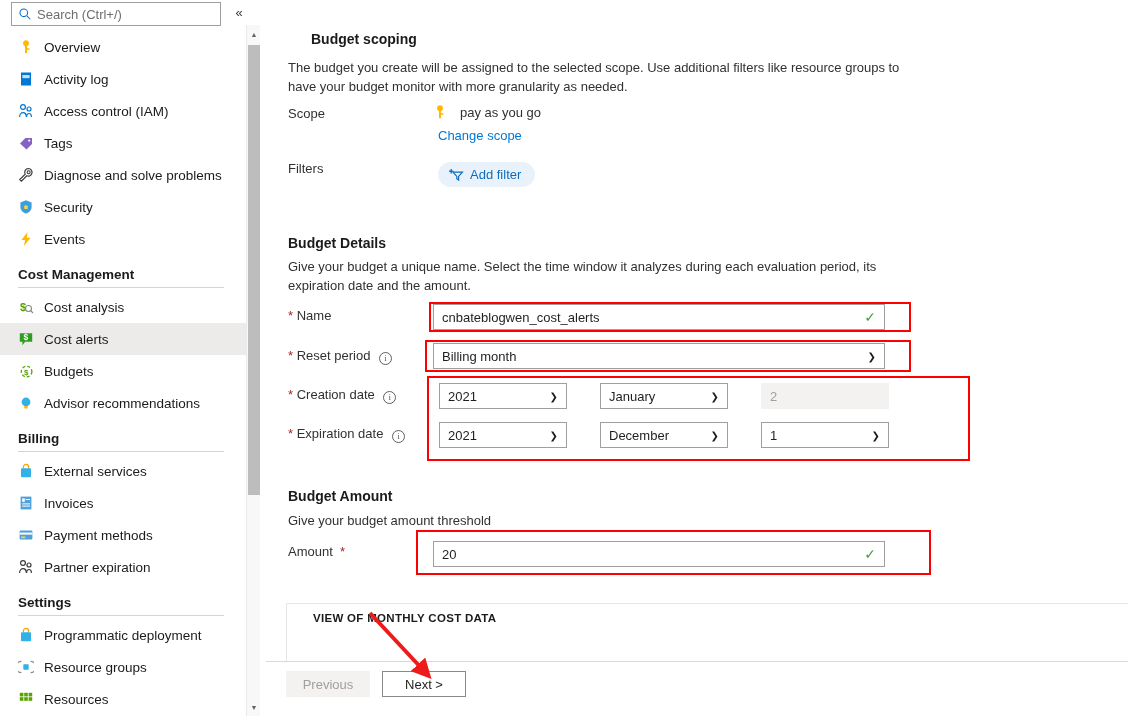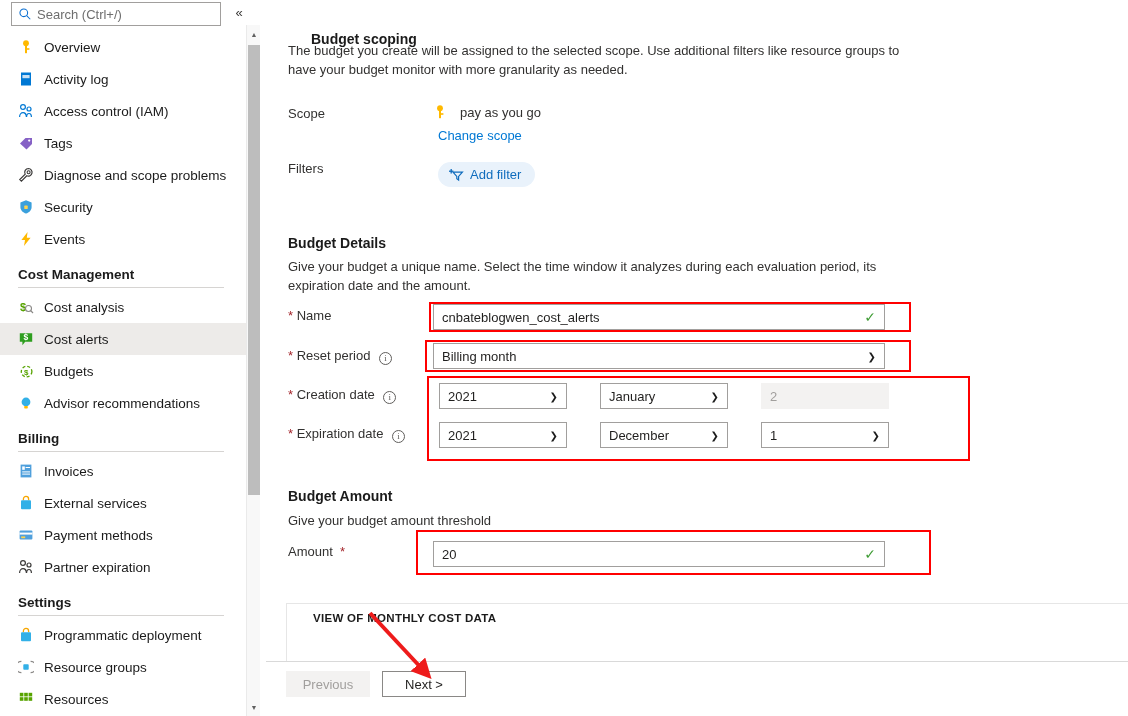--- a/index.html
+++ b/index.html
@@ -262,21 +262,21 @@
         <span class="nav-label">Tags</span>
       </div>
 
       <div class="nav-item">
         <span class="nav-ico">
           <svg width="16" height="16" viewBox="0 0 16 16">
             <path d="M10.5 1.5a3.8 3.8 0 0 0-3.3 5.7L1.8 12.6l1.6 1.6 5.4-5.4A3.8 3.8 0 1 0 10.5 1.5z" fill="none" stroke="#3b3a39" stroke-width="1.2"></path>
             <circle cx="10.6" cy="5.3" r="1.5" fill="none" stroke="#3b3a39" stroke-width="1.1"></circle>
           </svg>
         </span>
-        <span class="nav-label">Diagnose and scope problems</span>
+        <span class="nav-label">Diagnose and solve problems</span>
       </div>
 
       <div class="nav-item">
         <span class="nav-ico">
           <svg width="16" height="16" viewBox="0 0 16 16">
             <path d="M8 1.2 L13.6 3.4 V8 c0 3.4-2.6 5.6-5.6 6.6 C5 13.6 2.4 11.4 2.4 8 V3.4 Z" fill="#3aa0dc"></path>
             <rect x="6.3" y="6.6" width="3.4" height="3.4" rx="0.6" fill="#ffd34d"></rect>
           </svg>
         </span>
         <span class="nav-label">Security</span>
@@ -333,43 +333,43 @@
             <circle cx="8" cy="7" r="4.4" fill="#32b0e7"></circle>
             <rect x="6.2" y="11" width="3.6" height="2.4" rx="0.7" fill="#ffb900"></rect>
           </svg>
         </span>
         <span class="nav-label">Advisor recommendations</span>
       </div>
 
       <div class="nav-group">
         <div class="nav-group-title">Billing</div>
         <div class="nav-group-rule"></div>
+      </div>
+
+      <div class="nav-item">
+        <span class="nav-ico">
+          <svg width="16" height="16" viewBox="0 0 16 16">
+            <path d="M5.4 5.2 V4 a2.6 2.6 0 0 1 5.2 0 v1.2" fill="none" stroke="#f7a600" stroke-width="1.3"></path>
+            <rect x="3" y="5.2" width="10" height="9" rx="1" fill="#32b0e7"></rect>
+          </svg>
+        </span>
+        <span class="nav-label">External services</span>
       </div>
 
       <div class="nav-item">
         <span class="nav-ico">
           <svg width="16" height="16" viewBox="0 0 16 16">
             <rect x="2.6" y="1.6" width="10.8" height="12.8" fill="#50a0dc"></rect>
             <rect x="4.2" y="3.4" width="2.6" height="3.4" fill="#ffffff"></rect>
             <rect x="7.6" y="4" width="4.4" height="1" fill="#ffffff"></rect>
             <rect x="4.2" y="8.4" width="7.8" height="1" fill="#ffffff"></rect>
             <rect x="4.2" y="10.6" width="7.8" height="1" fill="#ffffff"></rect>
           </svg>
         </span>
         <span class="nav-label">Invoices</span>
-      </div>
-
-      <div class="nav-item">
-        <span class="nav-ico">
-          <svg width="16" height="16" viewBox="0 0 16 16">
-            <path d="M5.4 5.2 V4 a2.6 2.6 0 0 1 5.2 0 v1.2" fill="none" stroke="#f7a600" stroke-width="1.3"></path>
-            <rect x="3" y="5.2" width="10" height="9" rx="1" fill="#32b0e7"></rect>
-          </svg>
-        </span>
-        <span class="nav-label">External services</span>
       </div>
 
       <div class="nav-item">
         <span class="nav-ico">
           <svg width="16" height="16" viewBox="0 0 16 16">
             <rect x="1.6" y="3.4" width="12.8" height="9.2" rx="1" fill="#50a0dc"></rect>
             <rect x="1.6" y="5.6" width="12.8" height="2" fill="#ffffff"></rect>
             <rect x="3.2" y="9.4" width="4" height="1.8" fill="#ffd34d"></rect>
           </svg>
         </span>
@@ -434,21 +434,21 @@
 
   <div id="nav-sb">
     <div class="arr up">▲</div>
     <div class="thumb"></div>
     <div class="arr dn">▼</div>
   </div>
 
   <div id="main">
 
     <div class="sec-title" style="position:absolute;left:22px;top:31px;margin-left:23px;">Budget scoping</div>
-    <div class="sec-desc" style="position:absolute;left:22px;top:41px;width:620px;">The budget you create will be assigned to the selected scope. Use additional filters like resource groups to have your budget monitor with more granularity as needed.</div>
+    <div class="sec-desc" style="position:absolute;left:22px;top:58px;width:620px;">The budget you create will be assigned to the selected scope. Use additional filters like resource groups to have your budget monitor with more granularity as needed.</div>
 
     <div class="f-label" style="position:absolute;left:22px;top:106px;">Scope</div>
 
     <div style="position:absolute;left:166px;top:104px;display:flex;align-items:center;">
       <span style="width:16px;height:16px;margin-right:12px;">
         <svg width="16" height="16" viewBox="0 0 16 16">
           <circle cx="8" cy="4.2" r="2.9" fill="#ffb900"></circle>
           <rect x="7" y="6.2" width="2" height="8" fill="#ffb900"></rect>
           <rect x="9" y="9.2" width="2.4" height="1.6" fill="#ffb900"></rect>
         </svg>

